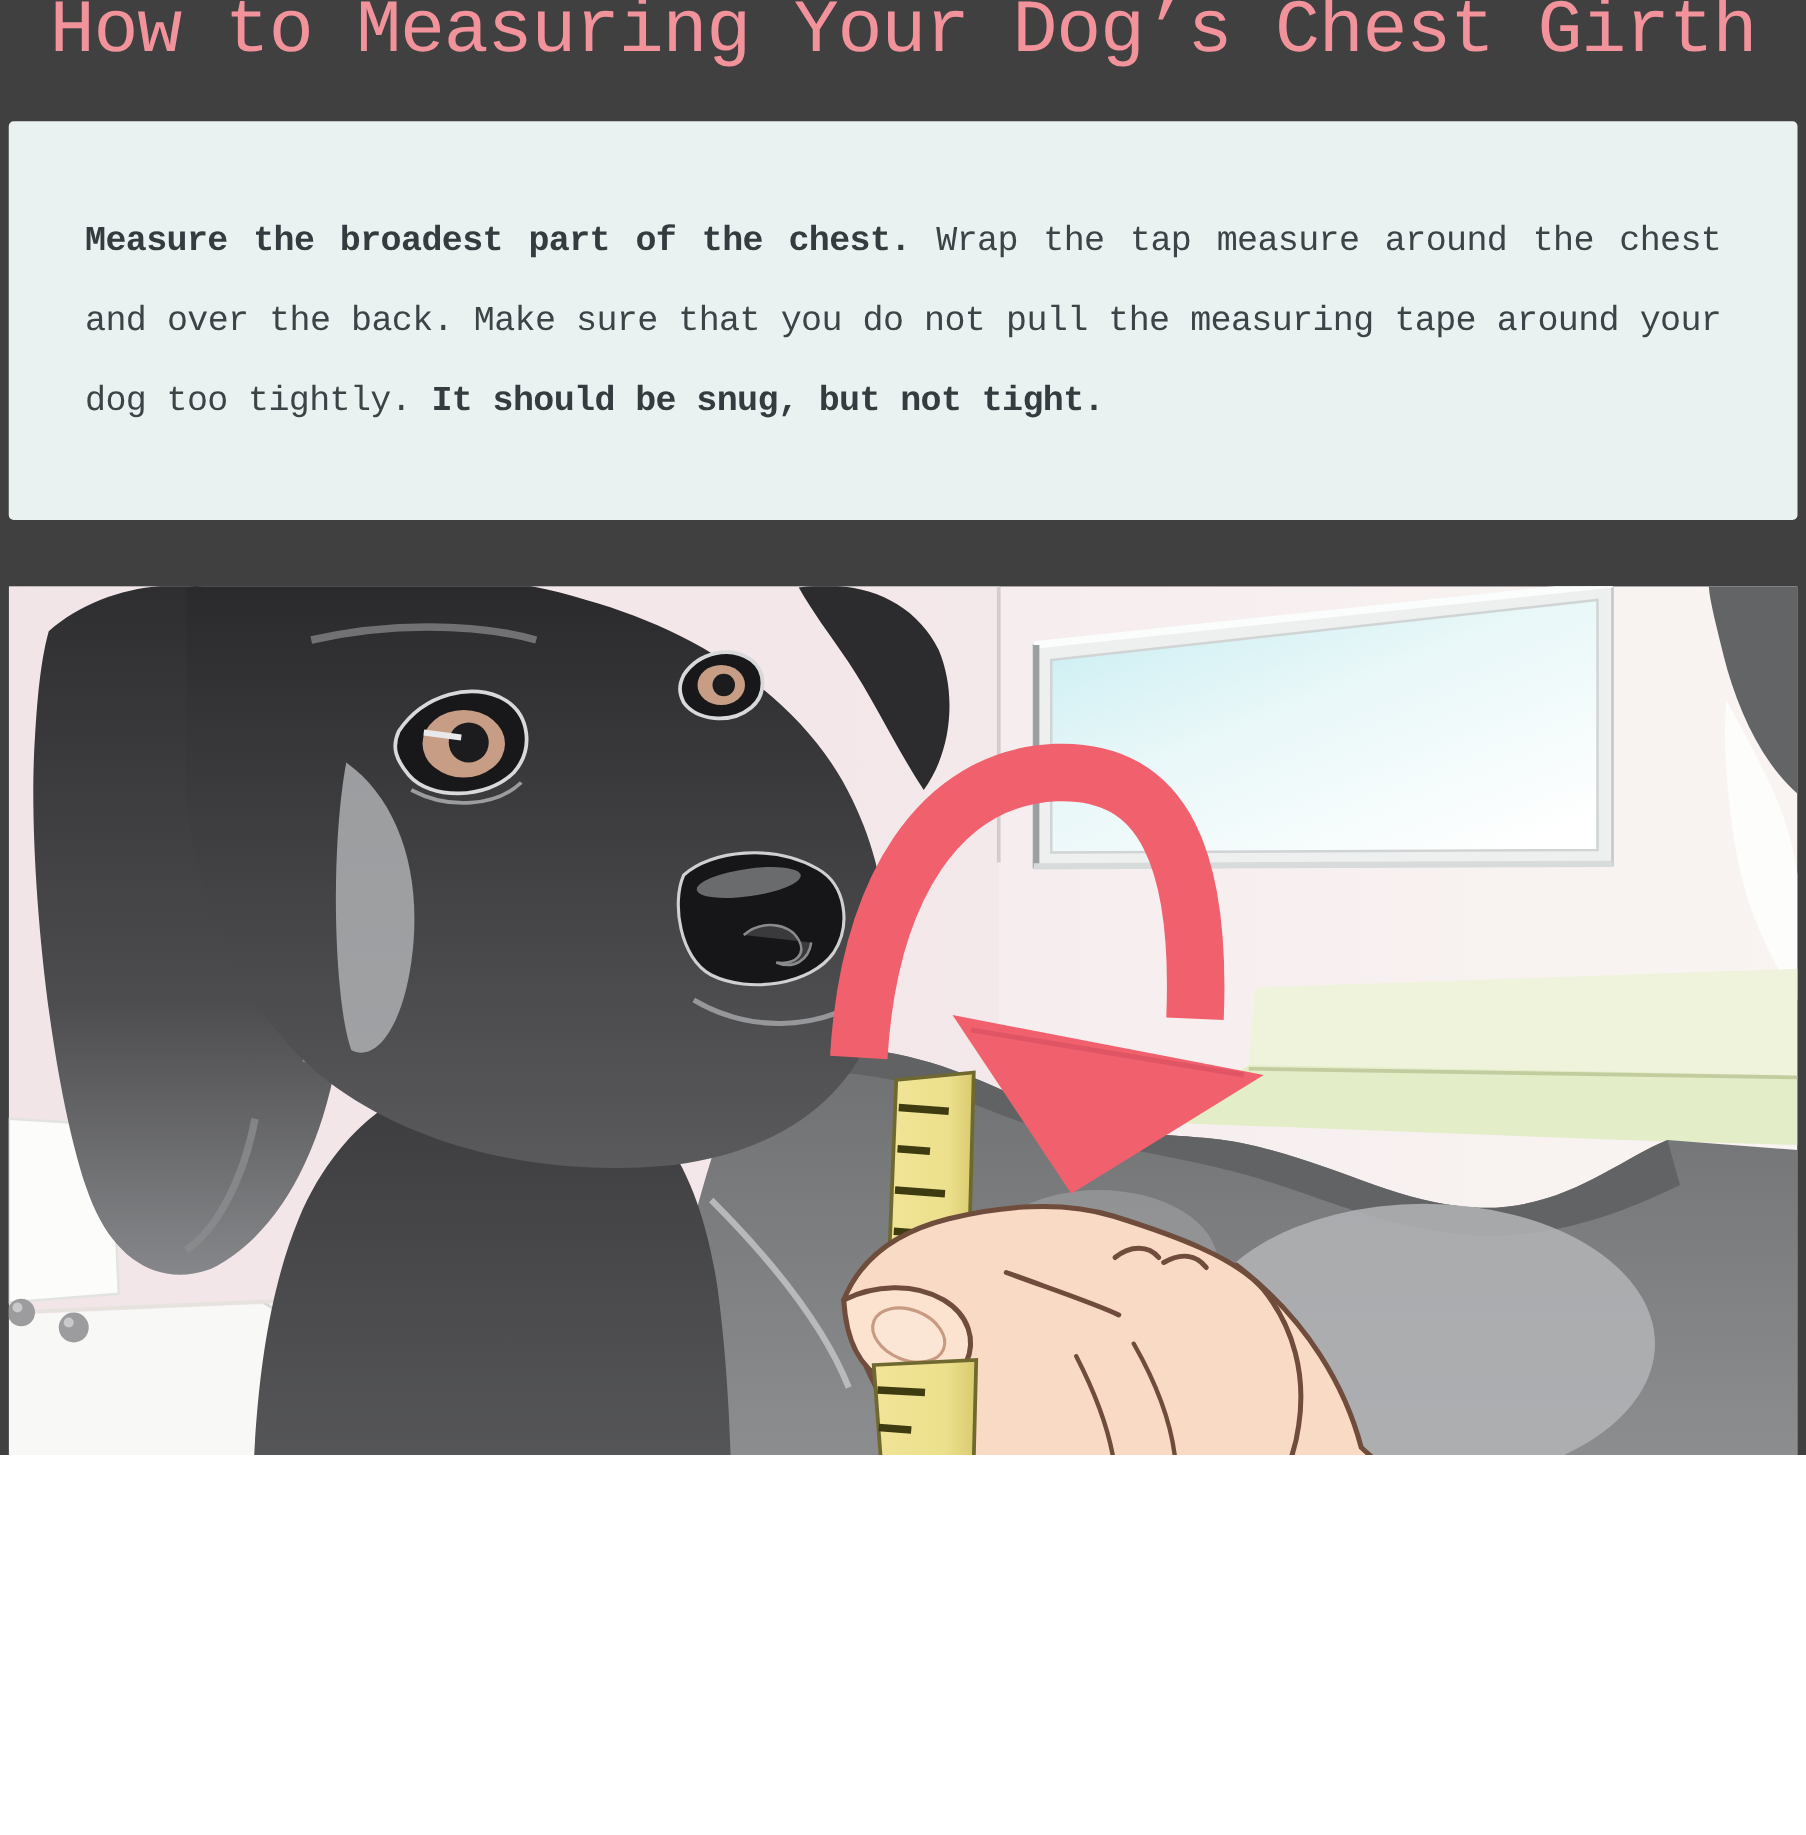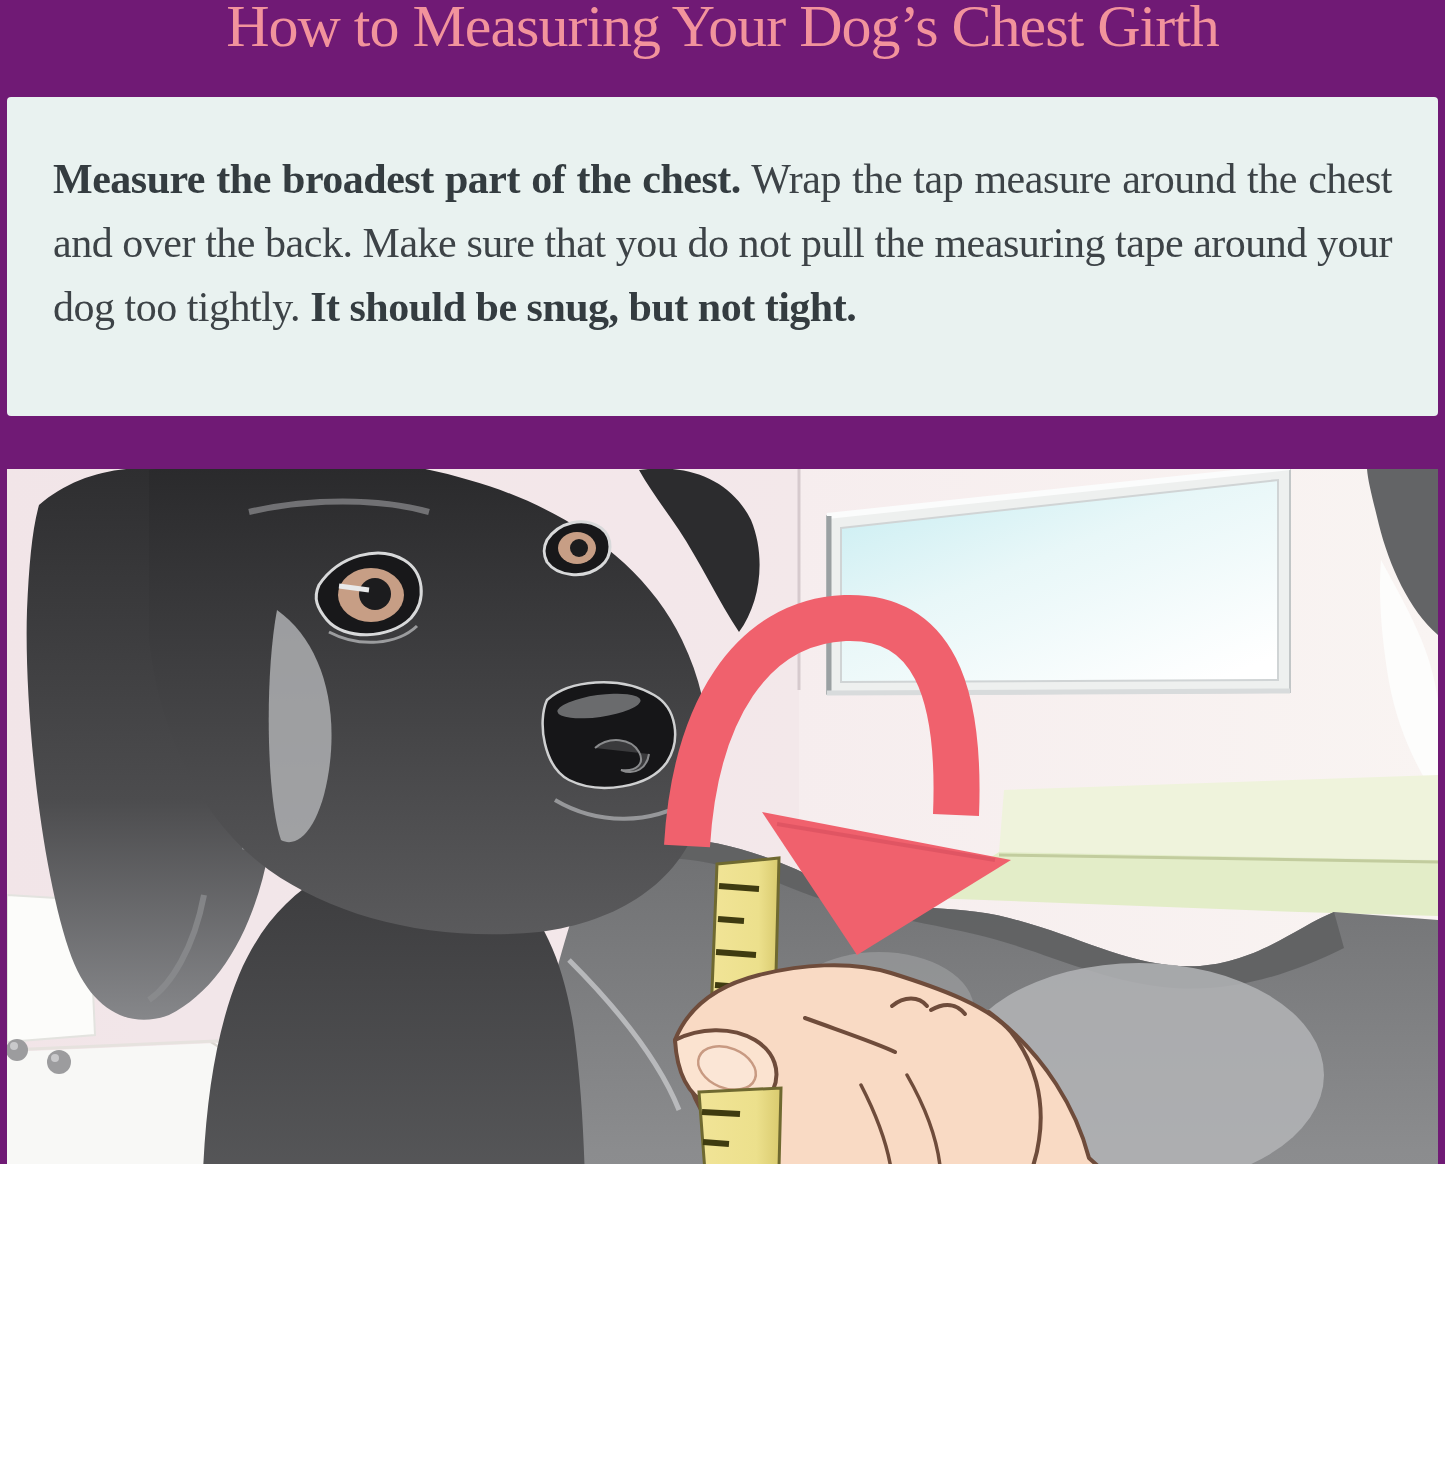--- a/index.html
+++ b/index.html
@@ -1,31 +1,31 @@
 <!DOCTYPE html>
 <html><head>
 <meta charset="utf-8">
 <style>
   html,body{margin:0;padding:0;background:#ffffff;}
   #stage{
     position:relative;width:1445px;height:1164px;overflow:hidden;
-    background:#701a75;font-family:Liberation Serif, serif;
+    background:#404040;font-family:Liberation Mono, monospace;
   }
   #page-title{
     position:absolute;top:-8px;left:0;width:1445px;
     text-align:center;font-size:60px;font-weight:400;letter-spacing:-1px;
     color:#f2939c;white-space:nowrap;
   }
   #instruction-box{
     position:absolute;left:7px;top:97px;width:1431px;height:319px;
     background:#e9f2f0;border-radius:4px;box-sizing:border-box;
     padding:50px 46px 0 46px;
   }
   #instruction-text{
-    margin:0;font-size:42px;line-height:64px;color:#3d4347;
+    margin:15px;font-size:28px;line-height:64px;color:#3d4347;
     text-align:justify;text-align-last:left;letter-spacing:-0.5px;
   }
   #instruction-text b{font-weight:700;color:#343c40;}
   #illustration{position:absolute;left:7px;top:469px;}
 </style>
 </head>
 <body>
 
 <div id="stage">
 

